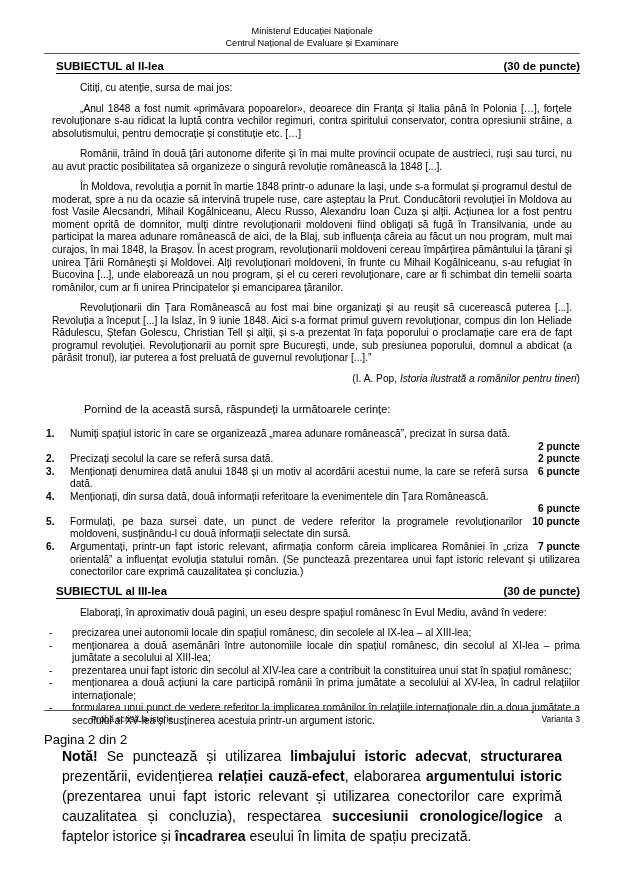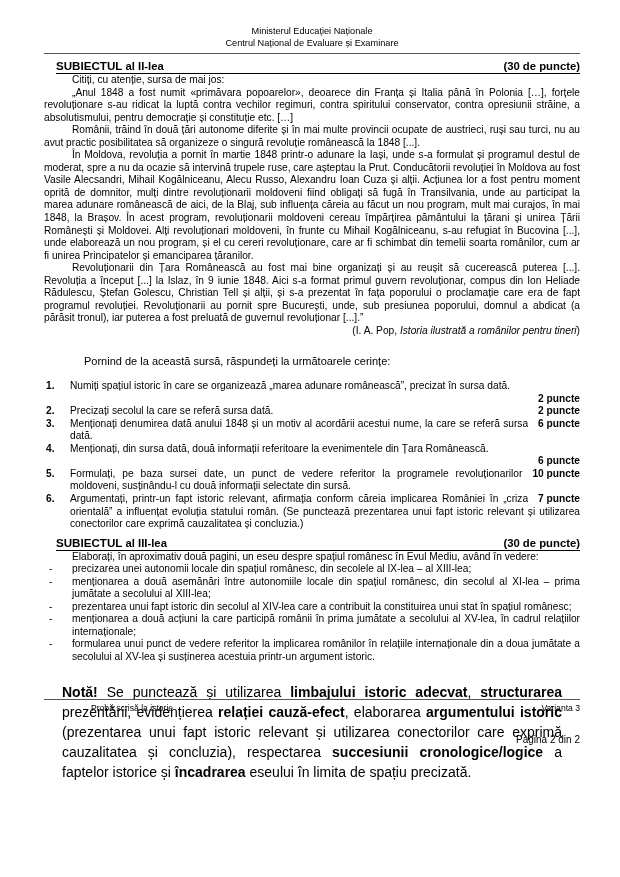--- a/index.html
+++ b/index.html
@@ -46,21 +46,21 @@
   .subject-line .s-left .reg {
     font-weight: bold;
   }
   .subject-line .s-left .big {
     font-size: 11.6px;
   }
   p.body {
     font-size: 10.2px;
     line-height: 12.55px;
     text-align: justify;
-    margin: 0;
+    margin: 8px;
     text-indent: 28px;
   }
   .cite {
     font-size: 10.2px;
     line-height: 12.55px;
     text-align: right;
     margin: 0;
   }
   .cite i { font-style: italic; }
   .spacer-6 { height: 6px; }
@@ -137,24 +137,24 @@
     margin-bottom: 3px;
   }
   .footer-row {
     display: flex;
     justify-content: space-between;
     font-size: 8.6px;
     line-height: 11px;
     padding-left: 47px;
   }
   .page-num {
-    text-align: right;
-    font-size: 10px;
+    text-align: left;
+    font-size: 13px;
     line-height: 11px;
-    margin-top: 20px;
+    margin-top: 9px;
   }
   .clear { clear: both; }
 </style>
 </head>
 <body>
 
 <div class="page">
 
   <div class="header-block">
     <div>Ministerul Educației Naționale</div>

